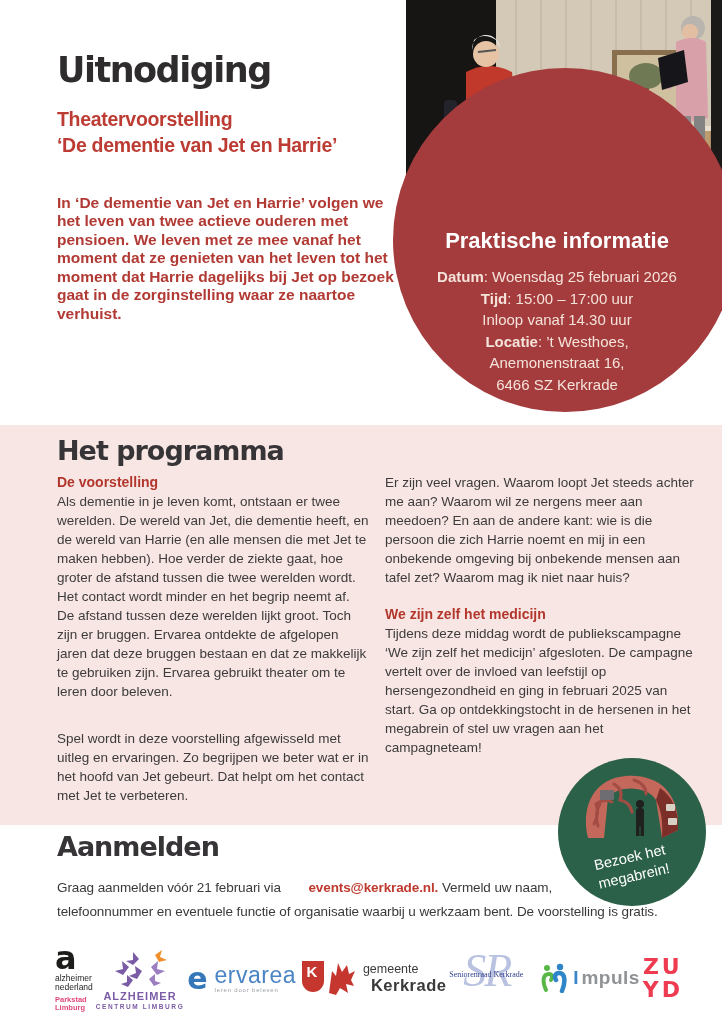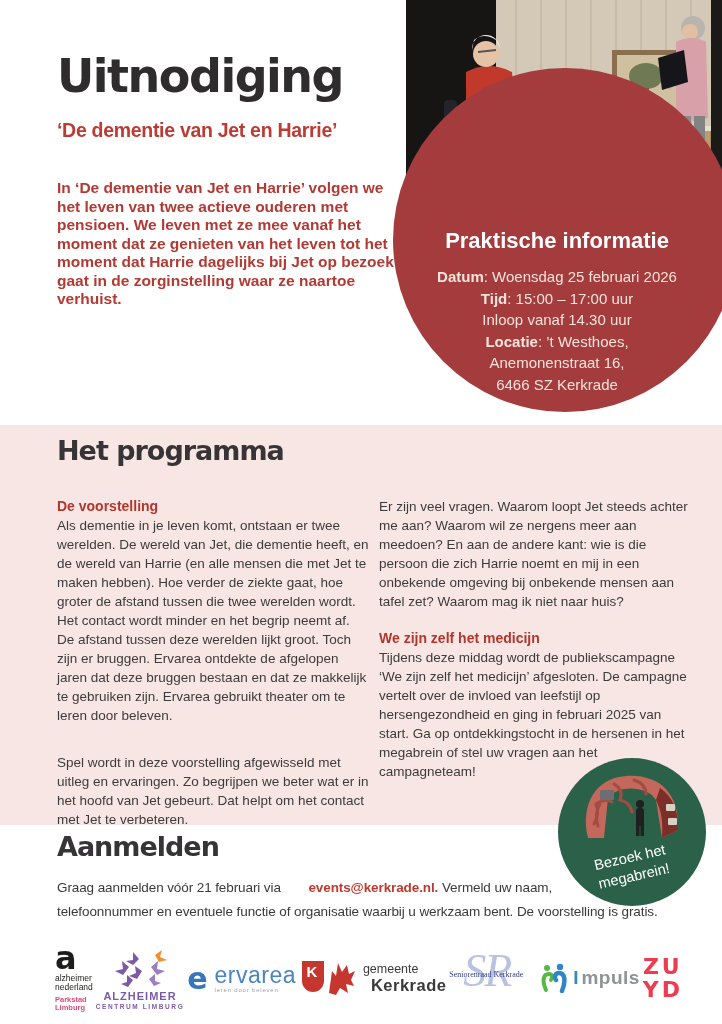--- a/index.html
+++ b/index.html
@@ -2,21 +2,21 @@
 <html><head>
 <meta charset="utf-8">
 <style>
   html,body{margin:0;padding:0;background:#ffffff;}
   .page{position:relative;width:722px;height:1024px;background:#fff;overflow:hidden;
         font-family:"Liberation Sans",sans-serif;color:#3d3b3c;}
 
   
   .title-block{position:absolute;left:57px;top:52px;width:352px;}
   .main-title{margin:0;font-family:"DejaVu Sans",sans-serif;font-weight:700;
-              font-size:46px;letter-spacing:-1.5px;color:#2e2c2d;line-height:1.05;}
+              font-size:35px;letter-spacing:-1.5px;color:#2e2c2d;line-height:1.05;}
   .subtitle{margin-top:17px;font-weight:700;font-size:19.5px;line-height:26px;
             letter-spacing:-0.3px;color:#bc3b33;}
   .intro{margin-top:36px;font-weight:700;font-size:15.5px;line-height:18.5px;
          color:#b23a34;width:352px;}
 
   
   .photo{position:absolute;left:406px;top:0;width:316px;height:222px;z-index:1;}
   .photo svg{display:block;}
 
   
@@ -25,21 +25,21 @@
   .circle-content{position:absolute;top:160px;left:6px;right:22px;text-align:center;color:#f5e3da;}
   .circle-title{font-size:22px;font-weight:700;color:#ffffff;margin-bottom:12px;}
   .circle-line{font-size:15px;line-height:21.5px;}
   .circle-line b{font-weight:700;}
 
   
   .program-band{position:absolute;left:0;top:425px;width:722px;height:400px;background:#f7e6e3;}
   .section-title{margin:0;font-family:"DejaVu Sans",sans-serif;font-weight:700;
                  font-size:27px;letter-spacing:-1px;color:#363436;}
   .program-title{position:absolute;left:57px;top:10px;}
-  .columns{position:absolute;left:57px;top:72px;display:flex;gap:10px;}
+  .columns{position:absolute;left:57px;top:48px;display:flex;gap:16px;}
   .col{width:312px;font-size:13.5px;line-height:19px;color:#3d3b3c;}
   .red-subhead{font-size:14px;font-weight:700;color:#b3362d;margin:0 0 5px 0;}
   .col p{margin:0;}
   .col .para-gap{margin-top:28px;}
   .col .head-gap{margin-top:18px;}
 
   
   .brain-badge{position:absolute;left:558px;top:758px;width:148px;height:148px;
                border-radius:50%;background:#2b6148;z-index:5;}
   .brain-badge svg{position:absolute;left:20px;top:12px;}
@@ -94,20 +94,21 @@
                    line-height:23px;letter-spacing:3px;color:#ee3b50;}
 </style>
 </head>
 <body>
 
 <div class="page">
 
   <div class="title-block">
     <h1 class="main-title">Uitnodiging</h1>
     <div class="subtitle">
+      <div>Theatervoorstelling</div>
       <div>‘De dementie van Jet en Harrie’</div>
     </div>
     <p class="intro">In ‘De dementie van Jet en Harrie’ volgen we het leven van twee actieve ouderen met pensioen. We leven met ze mee vanaf het moment dat ze genieten van het leven tot het moment dat Harrie dagelijks bij Jet op bezoek gaat in de zorginstelling waar ze naartoe verhuist.</p>
   </div>
 
   <div class="photo">
     <svg width="316" height="222" viewBox="0 0 316 222">
       <rect x="0" y="0" width="316" height="222" fill="#161514"></rect>
       <rect x="90" y="0" width="222" height="190" fill="#d3c9b6"></rect>
       <g stroke="#c6bca9" stroke-width="2">

